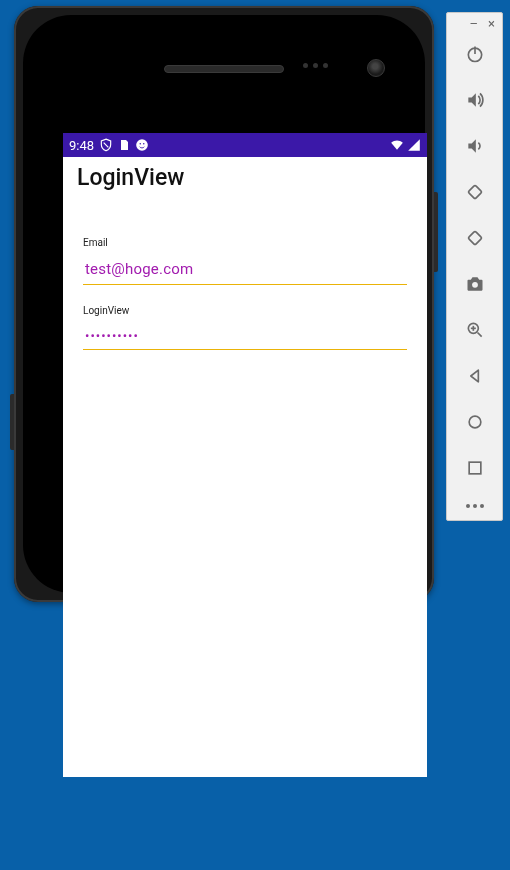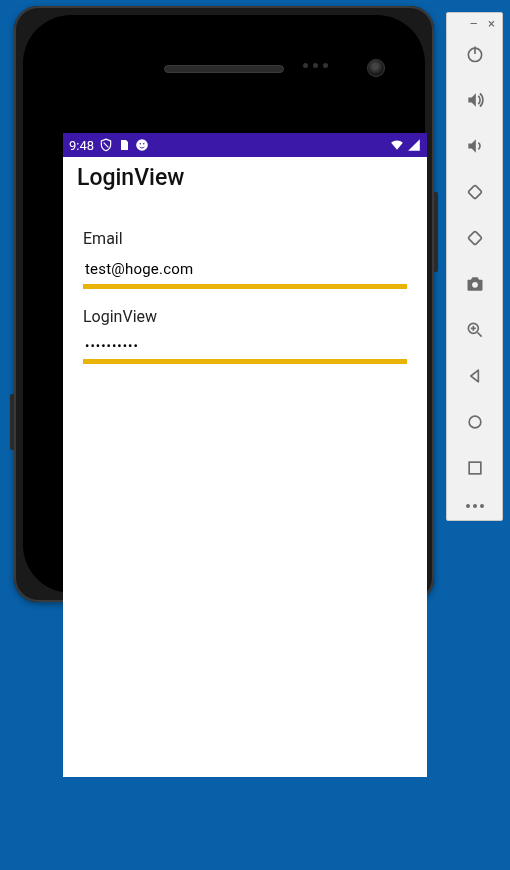--- a/index.html
+++ b/index.html
@@ -97,33 +97,33 @@
     display: flex;
     align-items: center;
     padding: 0 14px;
     font-size: 23px;
     font-weight: 500;
     color: #111;
   }
 
   .content { padding: 20px 20px; }
   .field-label {
-    font-size: 16px;
+    font-size: 10px;
     color: #222;
     margin-bottom: 6px;
-    margin-top: 12px;
+    margin-top: 20px;
   }
   .field-input {
     width: 100%;
     border: none;
-    border-bottom: 5px solid #eab308;
+    border-bottom: 1px solid #eab308;
     font-size: 15px;
     padding: 6px 2px;
     outline: none;
-    color: #000000;
+    color: #a21caf;
     background: transparent;
     font-family: inherit;
     letter-spacing: 0.2px;
   }
   .field-input.pw { letter-spacing: 1px; font-size: 13px;}
   .field-block { margin-bottom: 18px; }
 
   .login-btn {
     margin-top: 18px;
     background: #12549b;

